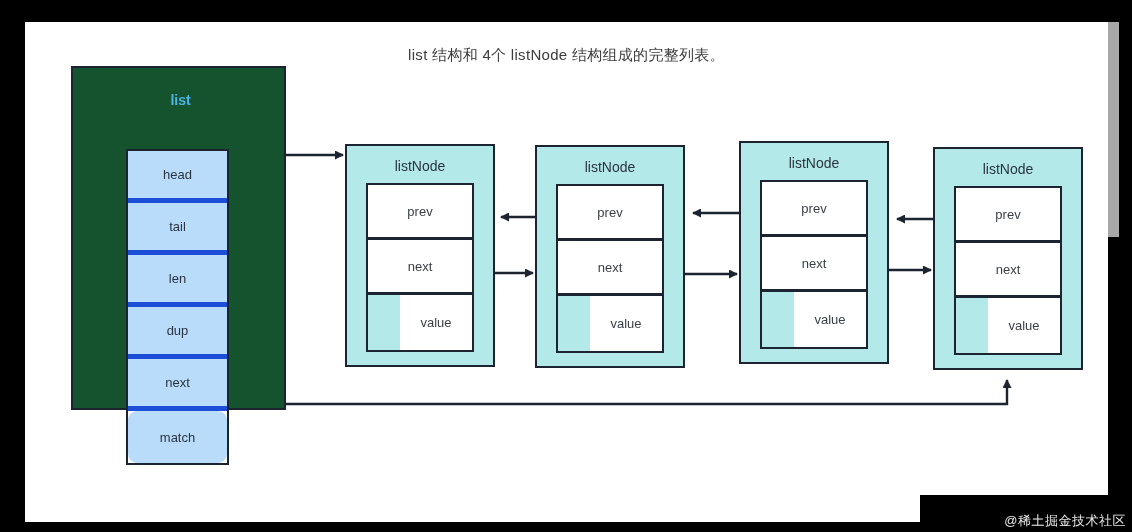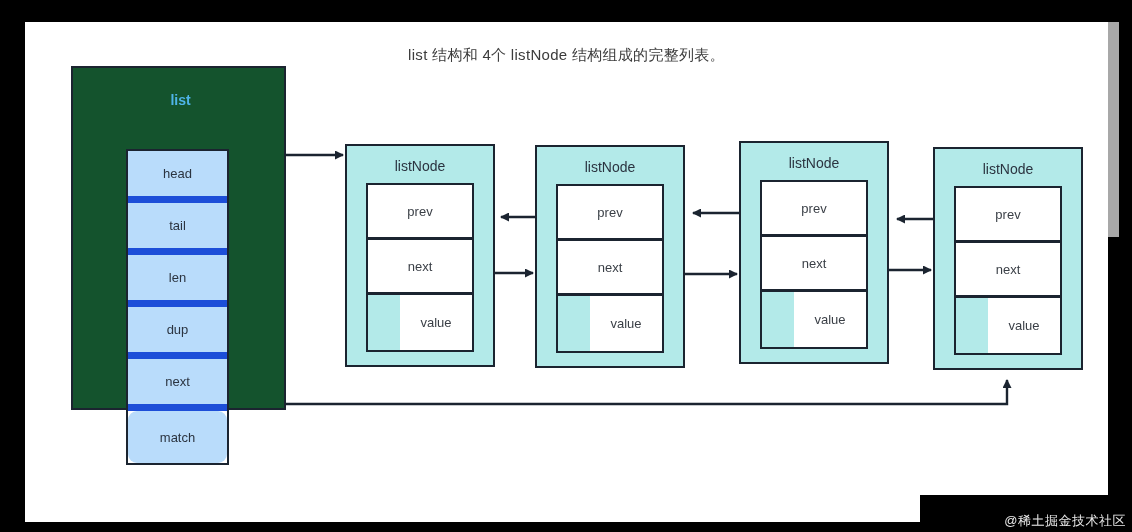--- a/index.html
+++ b/index.html
@@ -85,21 +85,21 @@
     left: 53px;
     top: 81px;
     width: 99px;
     border: 2px solid #1b2430;
     box-sizing: content-box;
   }
   .list-field {
     height: 52px;
     width: 99px;
     background: #b9dcfb;
-    border-bottom: 7px solid #1d4ed8;
+    border-bottom: 5px solid #1d4ed8;
     box-sizing: border-box;
     display: flex;
     align-items: center;
     justify-content: center;
     font-size: 13px;
     color: #2b3440;
   }
   .list-field:last-child { border-bottom: none; border-radius: 9px; }
 
   

